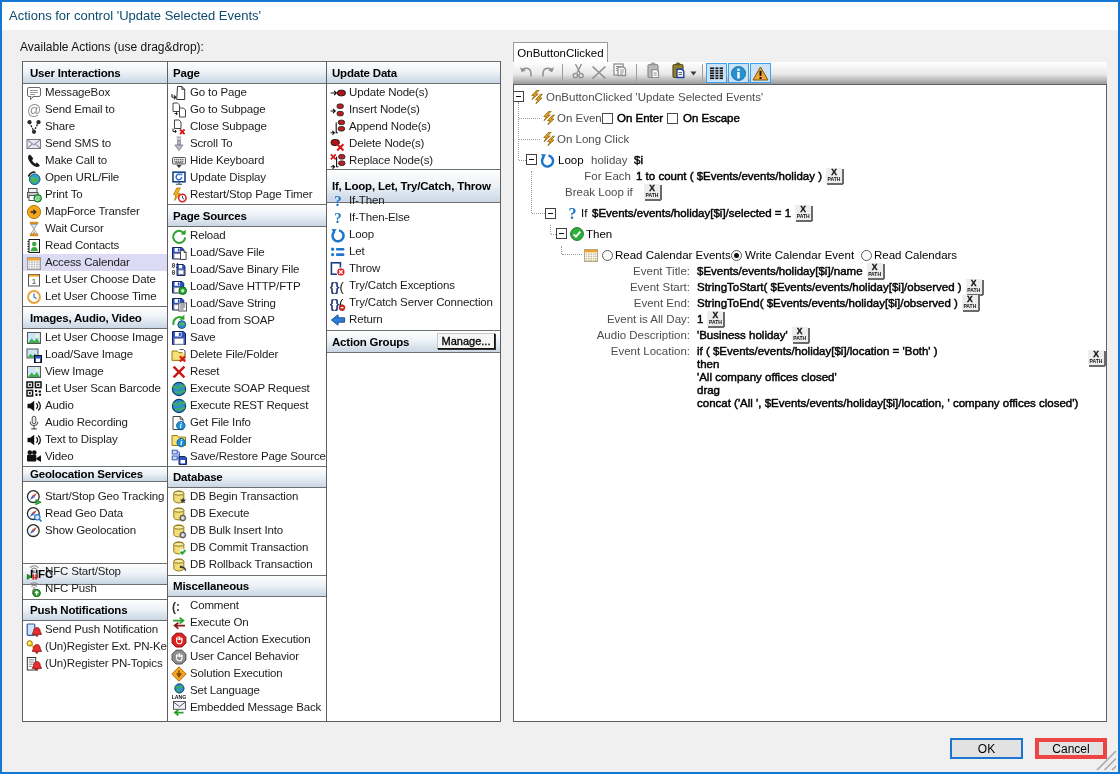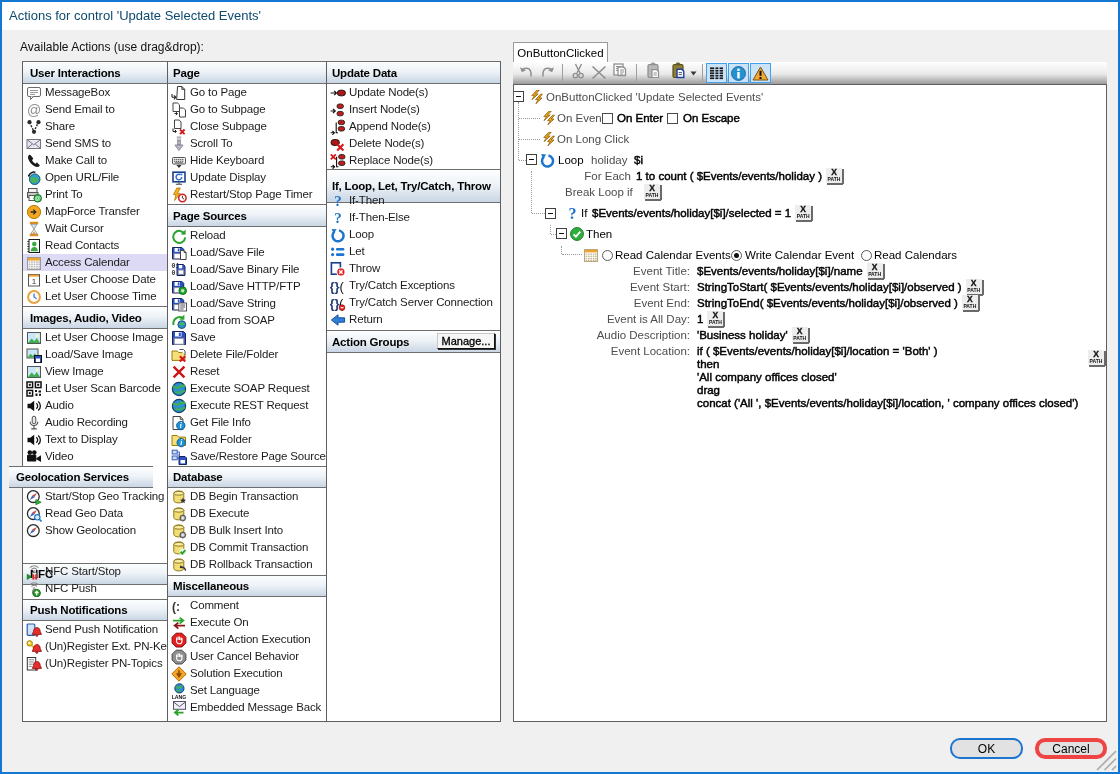--- a/index.html
+++ b/index.html
@@ -32,21 +32,21 @@
 .cb { width:11px; height:11px; background:#fff; border:1px solid #4a4a4a; display:inline-block; box-sizing:border-box; }
 .rb { width:11px; height:11px; background:#fff; border:1px solid #5a5a5a; border-radius:50%; display:inline-block; position:relative; box-sizing:border-box; }
 .rb.rbon:after { content:""; position:absolute; left:2px; top:2px; width:5px; height:5px; border-radius:50%; background:#111; }
 .ebox { position:absolute; width:11px; height:11px; background:#fff; border:1px solid #3f3f3f; }
 .ebox span { position:absolute; left:2px; top:4px; width:5px; height:1px; background:#111; }
 .dotv { position:absolute; width:0; border-left:1px dotted #9a9a9a; }
 .doth { position:absolute; height:0; border-top:1px dotted #9a9a9a; }
 .xp { display:inline-flex; flex-direction:column; align-items:center; width:16px; height:15px; background:#ededed; box-shadow:2px 1px 0 0 #6a6a6a, 1px 2px 0 0 #6a6a6a; flex:none; }
 .xpx { font-size:8.5px; font-weight:bold; line-height:8px; color:#111; -webkit-text-stroke:.3px #111; }
 .xpp { font-size:5px; font-weight:bold; line-height:6px; color:#111; letter-spacing:0; }
-.btn { position:absolute; font-size:12px; display:flex; align-items:center; justify-content:center; background:#e2e2e2; color:#000;border-radius:10px; }
+.btn { position:absolute; font-size:12px; display:flex; align-items:center; justify-content:center; background:#e2e2e2; color:#000; }
 </style></head><body>
 <div class="winborder"></div>
 <div class="titlebar">
     <span>Actions for control 'Update Selected Events'</span>
   </div>
 <div class="lbl">Available Actions (use drag&amp;drop):</div>
 <div class="panel"></div>
 <div class="vdiv" style="left:167px"></div>
 <div class="vdiv" style="left:326px"></div>
 <div class="hdr" style="left:23px;top:61px;width:144px;height:23px;padding-left:7px">User Interactions</div>
@@ -283,21 +283,21 @@
         <svg width="16" height="16" viewBox="0 0 16 16" style="display:block">
           <circle cx="3.8" cy="3.6" r="2.3" fill="#111"></circle>
           <circle cx="8.3" cy="3.6" r="2.3" fill="#111"></circle>
           <rect x="1" y="5.8" width="9.3" height="6.8" rx="1" fill="#111"></rect>
           <path d="M10.3 9.2l4.7-2.9v6.8l-4.7-2.9z" fill="#111"></path>
         </svg>
       </span>
       <span class="itx">Video</span>
     </div>
   </div>
-<div class="hdr" style="left:9px;top:466px;width:144px;height:22px;padding-left:7px">Geolocation Services</div>
+<div class="hdr" style="left:23px;top:466px;width:144px;height:16px;padding-left:7px">Geolocation Services</div>
 <div class="items" style="left:23px;top:488px;width:144px">
     <div class="it">
       <span class="ici">
         <svg width="16" height="16" viewBox="0 0 16 16" style="display:block">
           <circle cx="7.3" cy="7.6" r="5.9" fill="#fdfdfd" stroke="#2a2a2a" stroke-width="1.3"></circle>
           <path d="M10.8 4.1 8.3 8.6 6.3 6.6z" fill="#c43"></path>
           <path d="M3.8 11.1 6.3 6.6l2 2z" fill="#36c"></path>
           <path d="M9.8 10.6l5.4 2.6-5.4 2.6z" fill="#2fae3a" stroke="#187a22" stroke-width=".7"></path>
         </svg>
       </span>

